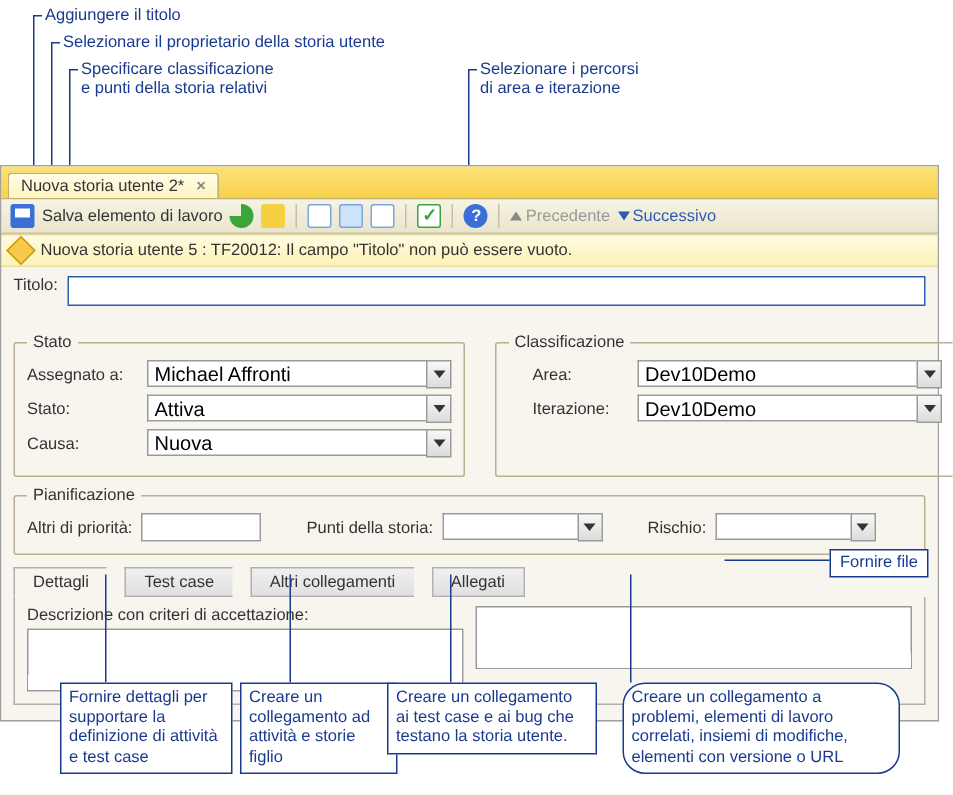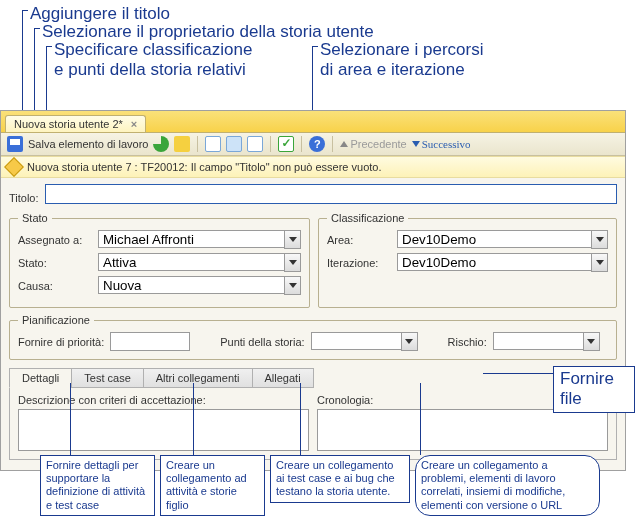--- a/index.html
+++ b/index.html
@@ -9,21 +9,21 @@
     font-size: 11px;
     background: #fff;
     width: 635px;
     height: 530px;
     position: relative;
     color: #333;
   }
   .callout {
     position: absolute;
     color: #1a3a8f;
-    font-size: 17px;
+    font-size: 11px;
     white-space: pre-line;
     line-height: 1.2;
   }
   .callout-line {
     position: absolute;
     background: #1a3a8f;
   }
   .app-window {
     position: absolute;
     top: 110px;
@@ -80,44 +80,44 @@
     background: linear-gradient(#fffbe0, #fdf2b8);
     border-top:1px solid #e8dca0;
     border-bottom:1px solid #e8dca0;
     padding: 3px 6px;
     display:flex;
     align-items:center;
     gap:6px;
   }
   .warn-icon { width:14px;height:14px;background:#f7c948;border:1px solid #c79a10; transform: rotate(45deg);}
   .form-area { padding:6px 8px 10px; background:#f7f5ee;}
-  .title-row { display:flex; align-items:flex-end; gap:6px; margin-bottom:8px;}
+  .title-row { display:flex; align-items:flex-start; gap:6px; margin-bottom:18px;}
   .title-input { flex:1; border:1px solid #2a5db0; height:20px; padding:2px 4px; background:#fff;}
   fieldset {
     border:1px solid #b8b090;
     border-radius:2px;
     margin:0;
     padding:6px 8px 8px;
     font-size:11px;
   }
   legend { padding:0 4px; color:#333;}
-  .row2 { display:flex; gap:8px; margin-bottom:6px;}
+  .row2 { display:flex; gap:20px; margin-bottom:6px;}
   .row2 fieldset { flex:1;}
   .fld-row { display:flex; align-items:center; margin-bottom:4px;}
   .fld-row label { width:80px;}
-  .classif .fld-row label { width:70px;}
+  .classif .fld-row label { width:70px;margin-left:16px;}
   .combo { flex:1; display:flex;}
   .combo input { flex:1; border:1px solid #9a9a9a; border-right:none; height:18px; padding:1px 4px; background:#fff;}
   .combo .dd { width:17px; height:19px; border:1px solid #9a9a9a; background:linear-gradient(#f8f8f8,#dcdcdc); display:flex; align-items:center; justify-content:center;}
   .dd-tri { width:0;height:0;border-left:4px solid transparent;border-right:4px solid transparent;border-top:5px solid #333;}
   .plan-row { display:flex; align-items:center; gap:6px;}
   .plan-row input.txt { border:1px solid #9a9a9a; height:19px; width:80px; padding:1px 4px; background:#fff;}
   .plan-row .combo { flex:0 0 auto;}
   .plan-row .combo input { width:90px;}
-  .tabs2 { display:flex; margin-top:8px;}
+  .tabs2 { display:flex; margin-top:8px;gap:12px;}
   .tabs2 .t {
     border:1px solid #b0b0b0;
     background:linear-gradient(#f0f0f0,#e0e0e0);
     padding:3px 12px;
     font-size:11px;
     border-right:none;
     cursor:pointer;
   }
   .tabs2 .t:last-child { border-right:1px solid #b0b0b0;}
   .tabs2 .t.active { background:#f7f5ee; border-bottom:1px solid #f7f5ee;}
@@ -193,28 +193,28 @@
     <span class="tb-icon tb-doc"></span>
     <span class="sep"></span>
     <span class="tb-icon tb-check"></span>
     <span class="sep"></span>
     <span class="tb-icon tb-help">?</span>
     <span class="sep"></span>
     <span class="navlink disabled">
       <span class="arrow-up"></span>
       <span>Precedente</span>
     </span>
-    <span class="navlink" style="color:#2a5db0;font-family:Liberation Serif, serif;">
+    <span class="navlink" style="color:#2a5db0;">
       <span class="arrow-down-blue"></span>
       <span>Successivo</span>
     </span>
   </div>
   <div class="msgbar">
     <span class="warn-icon"></span>
-    <span>Nuova storia utente 7 : TF20012: Il campo "Titolo" non può essere vuoto.</span>
+    <span>Nuova storia utente 5 : TF20012: Il campo "Titolo" non può essere vuoto.</span>
   </div>
   <div class="form-area">
     <div class="title-row">
       <label>Titolo:</label>
       <input class="title-input" value="" style="">
     </div>
     <div class="row2">
       <fieldset>
         <legend>Stato</legend>
         <div class="fld-row">
@@ -263,21 +263,21 @@
             <div class="dd">
                 <div class="dd-tri"></div>
               </div>
           </div>
         </div>
       </fieldset>
     </div>
     <fieldset>
       <legend>Pianificazione</legend>
       <div class="plan-row">
-        <label>Fornire di priorità:</label>
+        <label>Altri di priorità:</label>
         <input class="txt" value="" style="">
         <span style="width:18px;"></span>
         <label>Punti della storia:</label>
         <div class="combo">
           <input value="" style="">
           <div class="dd">
               <div class="dd-tri"></div>
             </div>
         </div>
         <span style="width:18px;"></span>
@@ -298,21 +298,20 @@
       <div class="t">Allegati</div>
     </div>
     <div class="details-panel">
       <div class="details-col">
         <div class="details-label">Descrizione con criteri di accettazione:</div>
         <div class="rich-box">
             <div class="torn"></div>
           </div>
       </div>
       <div class="details-col">
-        <div class="details-label">Cronologia:</div>
         <div class="rich-box">
             <div class="torn"></div>
           </div>
       </div>
     </div>
   </div>
 </div>
 
 <div class="callout" style="top:366px;left:553px;border:1px solid #1a3a8f;background:#fff;padding:2px 6px;">Fornire file</div>
 <div class="callout-line" style="left:483px;top:373px;height:1px;width:70px;"></div>
@@ -323,20 +322,20 @@
 <div class="callout-line" style="left:420px;top:383px;width:1px;height:72px;"></div>
 
 <div class="bottom-box" style="left:40px; top:455px; width:115px;">Fornire dettagli
 per supportare
 la definizione di
 attività e test case</div>
 <div class="bottom-box" style="left:160px; top:455px; width:105px;">Creare un
 collegamento
 ad attività e
 storie figlio</div>
-<div class="bottom-box" style="left:270px; top:455px; width:140px;">Creare un collegamento
+<div class="bottom-box" style="left:258px; top:455px; width:140px;">Creare un collegamento
 ai test case e ai bug
 che testano la storia
 utente.</div>
 <div class="bottom-box" style="left:415px; top:455px; width:185px;border-radius:15px;">Creare un collegamento a
 problemi, elementi di lavoro
 correlati, insiemi di modifiche,
 elementi con versione o URL</div>
 
 </body></html>

